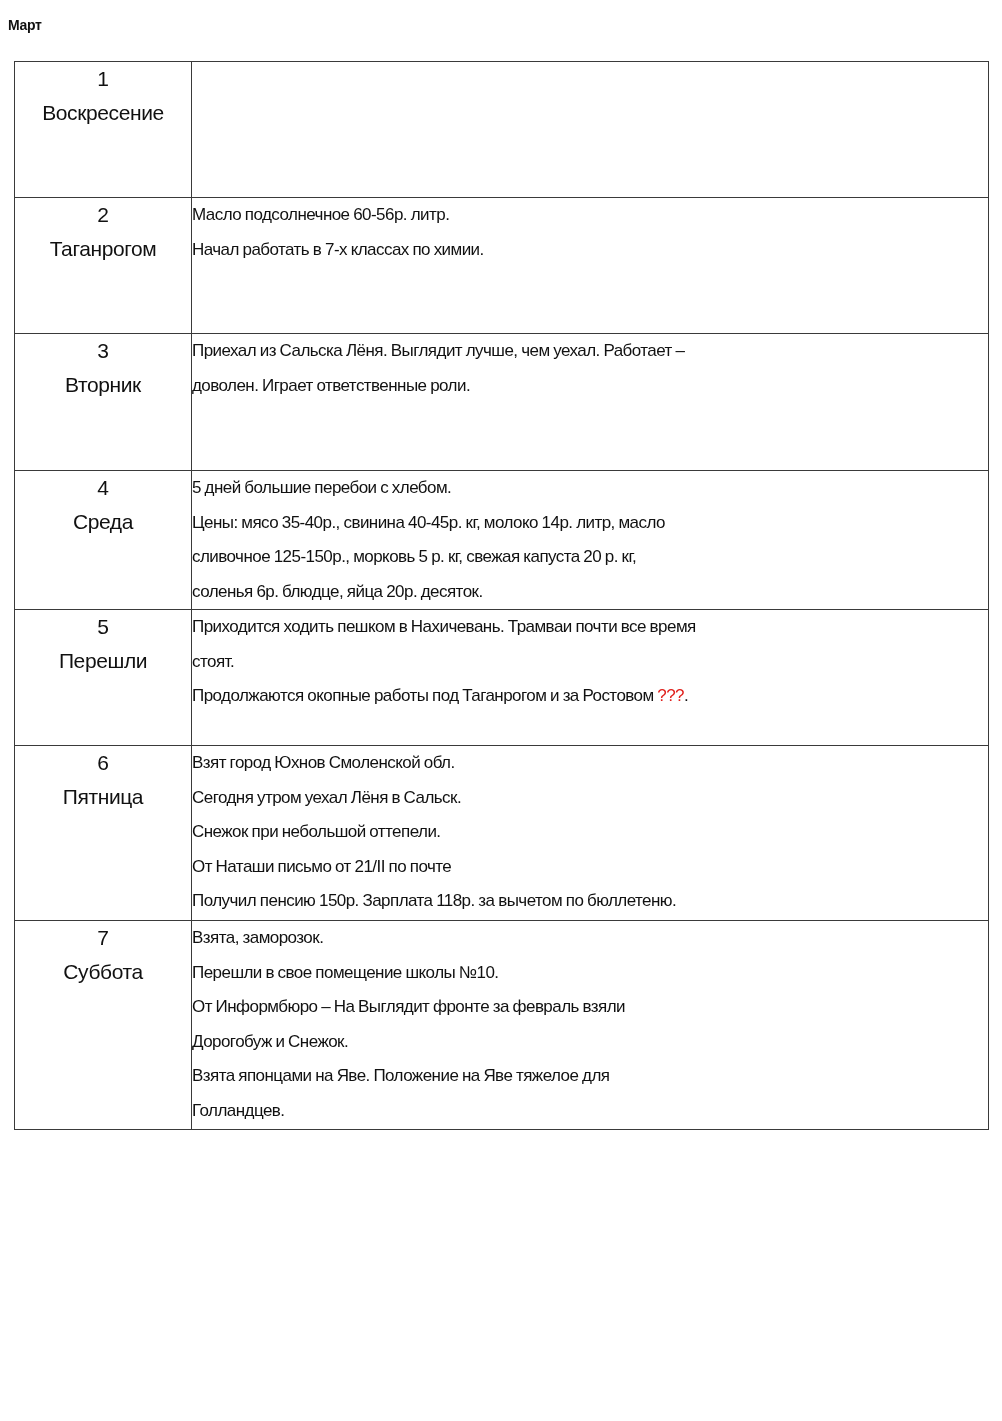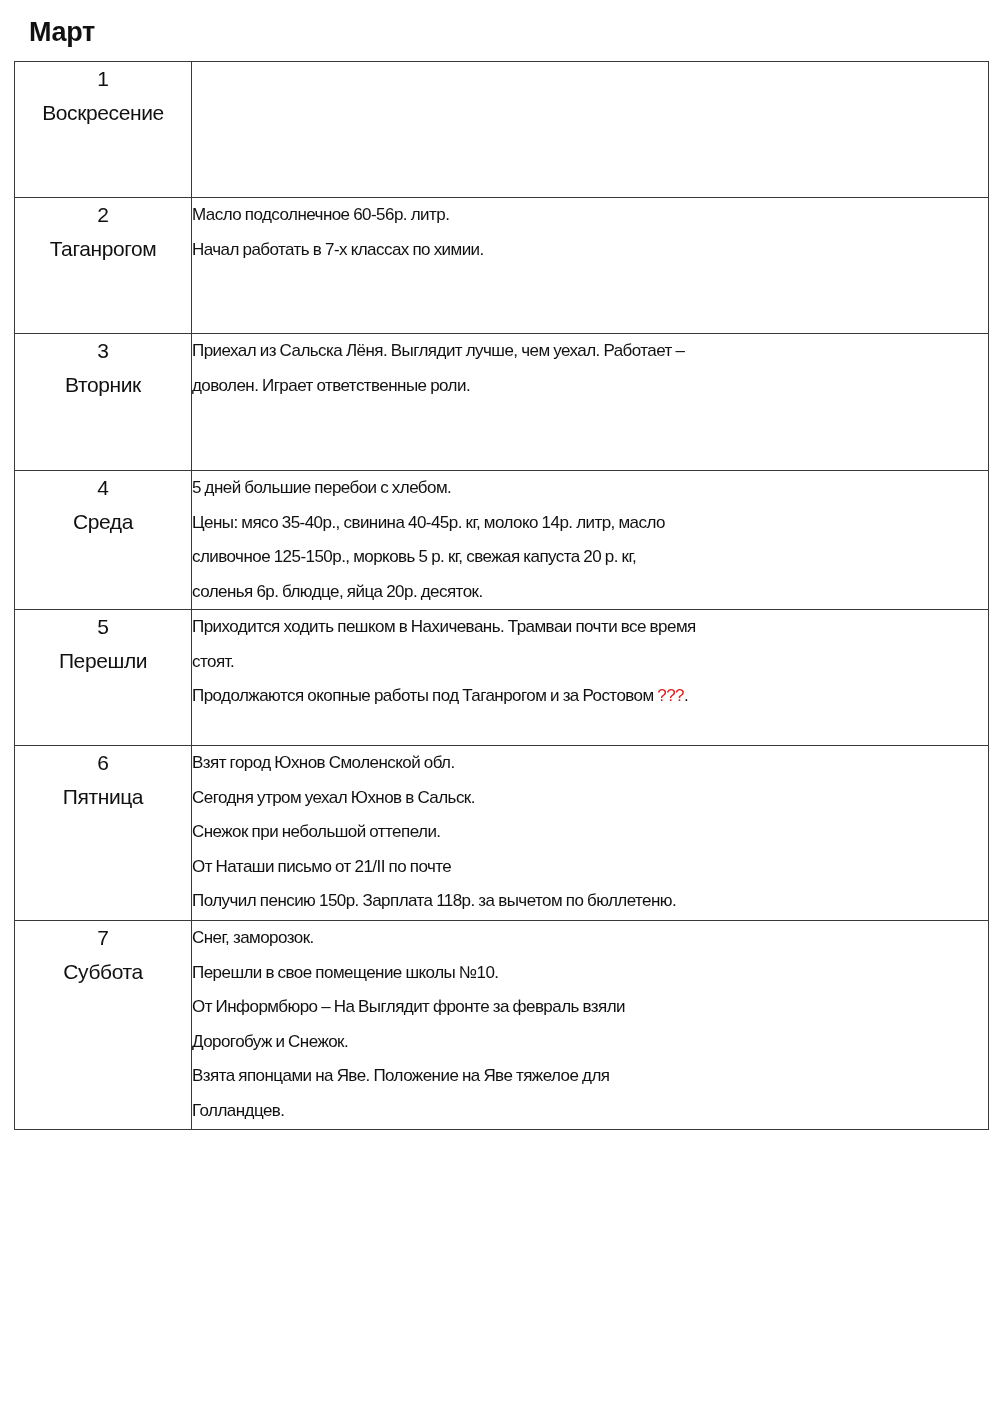--- a/index.html
+++ b/index.html
@@ -10,23 +10,23 @@
   body {
     width: 1002px;
     height: 1421px;
     position: relative;
     font-family: "Liberation Sans", "DejaVu Sans", sans-serif;
     color: #111111;
     overflow: hidden;
   }
   .month-title {
     position: absolute;
-    left: 29px;
+    left: 8px;
     top: 17px;
-    font-size: 27px;
+    font-size: 14px;
     font-weight: bold;
     letter-spacing: -0.3px;
   }
   table.diary {
     position: absolute;
     left: 14px;
     top: 61px;
     width: 975px;
     border-collapse: collapse;
     table-layout: fixed;
@@ -124,34 +124,34 @@
       </td>
     </tr>
 
     <tr class="r6">
       <td class="day-cell">
         <span class="day-num">6</span>
         <span class="day-name">Пятница</span>
       </td>
       <td class="entry-cell">
         <span class="entry-line">Взят город Юхнов Смоленской обл.</span>
-        <span class="entry-line">Сегодня утром уехал Юхнов в Сальск.</span>
+        <span class="entry-line">Сегодня утром уехал Лёня в Сальск.</span>
         <span class="entry-line">Снежок при небольшой оттепели.</span>
         <span class="entry-line">От Наташи письмо от 21/II по почте</span>
         <span class="entry-line">Получил пенсию 150р. Зарплата 118р. за вычетом по бюллетеню.</span>
       </td>
     </tr>
 
     <tr class="r7">
       <td class="day-cell">
         <span class="day-num">7</span>
         <span class="day-name">Суббота</span>
       </td>
       <td class="entry-cell">
-        <span class="entry-line">Снег, заморозок.</span>
+        <span class="entry-line">Взята, заморозок.</span>
         <span class="entry-line">Перешли в свое помещение школы №10.</span>
         <span class="entry-line">От Информбюро – На Выглядит фронте за февраль взяли</span>
         <span class="entry-line">Дорогобуж и Снежок.</span>
         <span class="entry-line">Взята японцами на Яве. Положение на Яве тяжелое для</span>
         <span class="entry-line">Голландцев.</span>
       </td>
     </tr>
   </tbody>
 </table>
 

